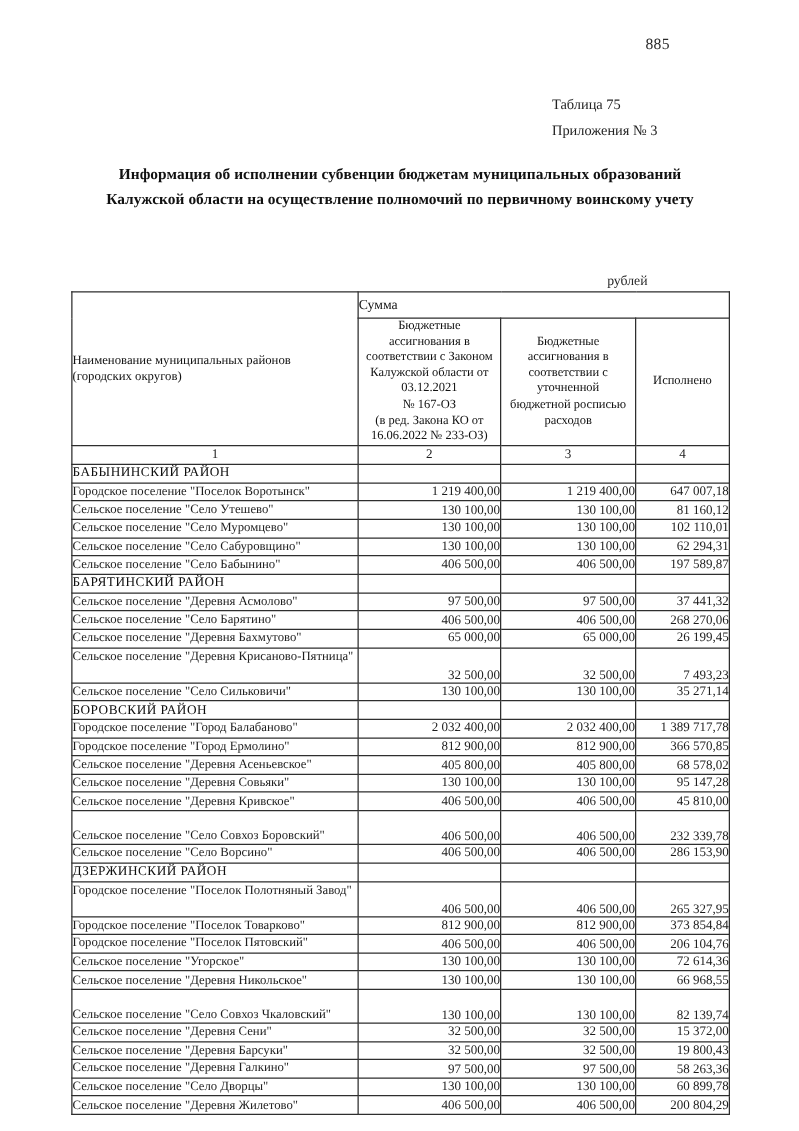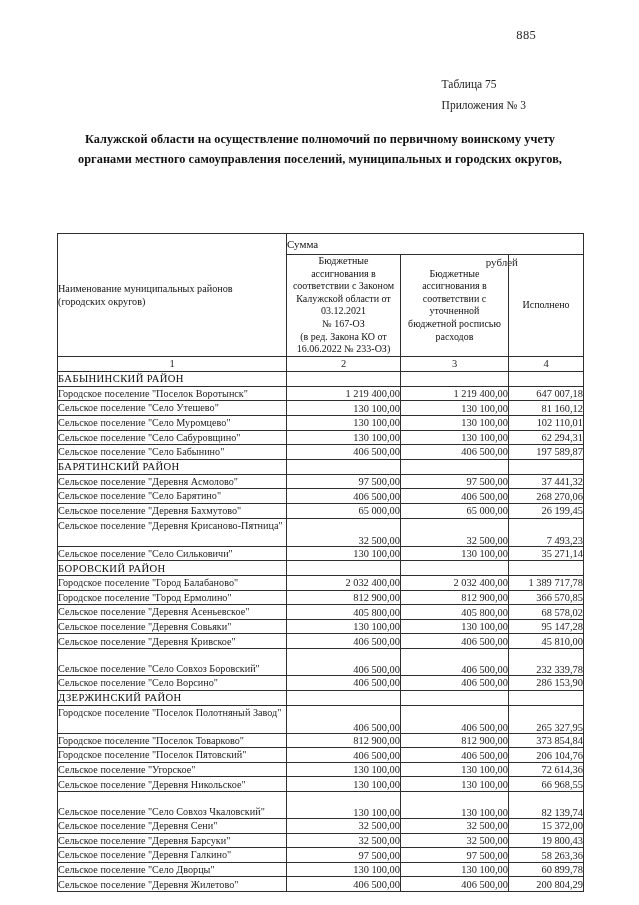--- a/index.html
+++ b/index.html
@@ -55,21 +55,20 @@
     letter-spacing: .05px;
     color: #111;
   }
 
   .units-label {
     position: absolute;
     top: 219px;
     right: 56px;
     font-size: 11px;
     color: #2a2a2a;
-    margin-top: 37px;
   }
 
   
   .tbl-wrap {
     position: absolute;
     top: 233px;
     left: 57px;
     width: 526px;
   }
   table.grid {
@@ -154,22 +153,22 @@
 <div class="page">
 
   <div class="page-number">885</div>
 
   <div class="doc-refs">
     <div>Таблица 75</div>
     <div>Приложения № 3</div>
   </div>
 
   <div class="title-block">
+    <div>Информация об исполнении субвенции бюджетам муниципальных образований</div>
     <div>Калужской области на осуществление полномочий по первичному воинскому учету</div>
-    <div>органами местного самоуправления поселений, муниципальных и городских округов,</div>
   </div>
 
   <div class="units-label">рублей</div>
 
   <div class="tbl-wrap">
     <table class="grid">
       <colgroup>
         <col class="col-name">
           <col class="col-c2">
           <col class="col-c3">

